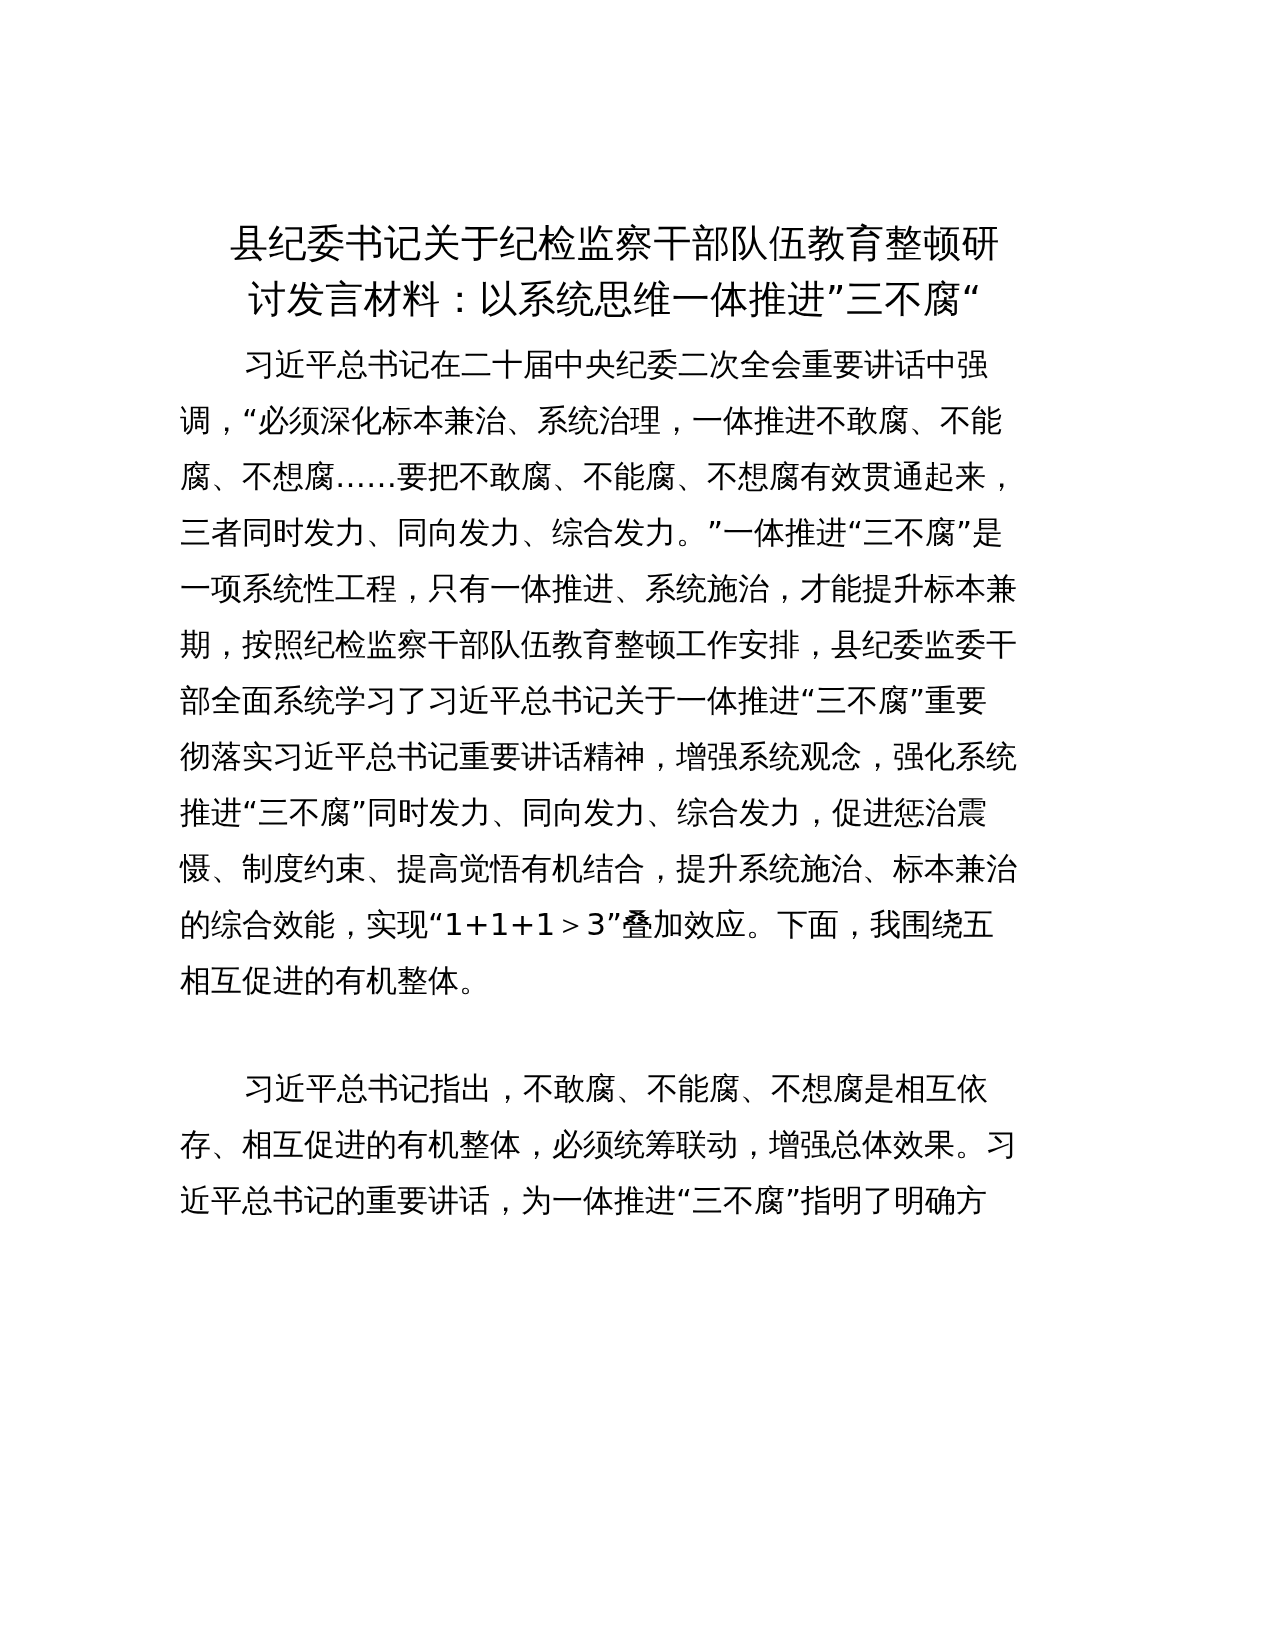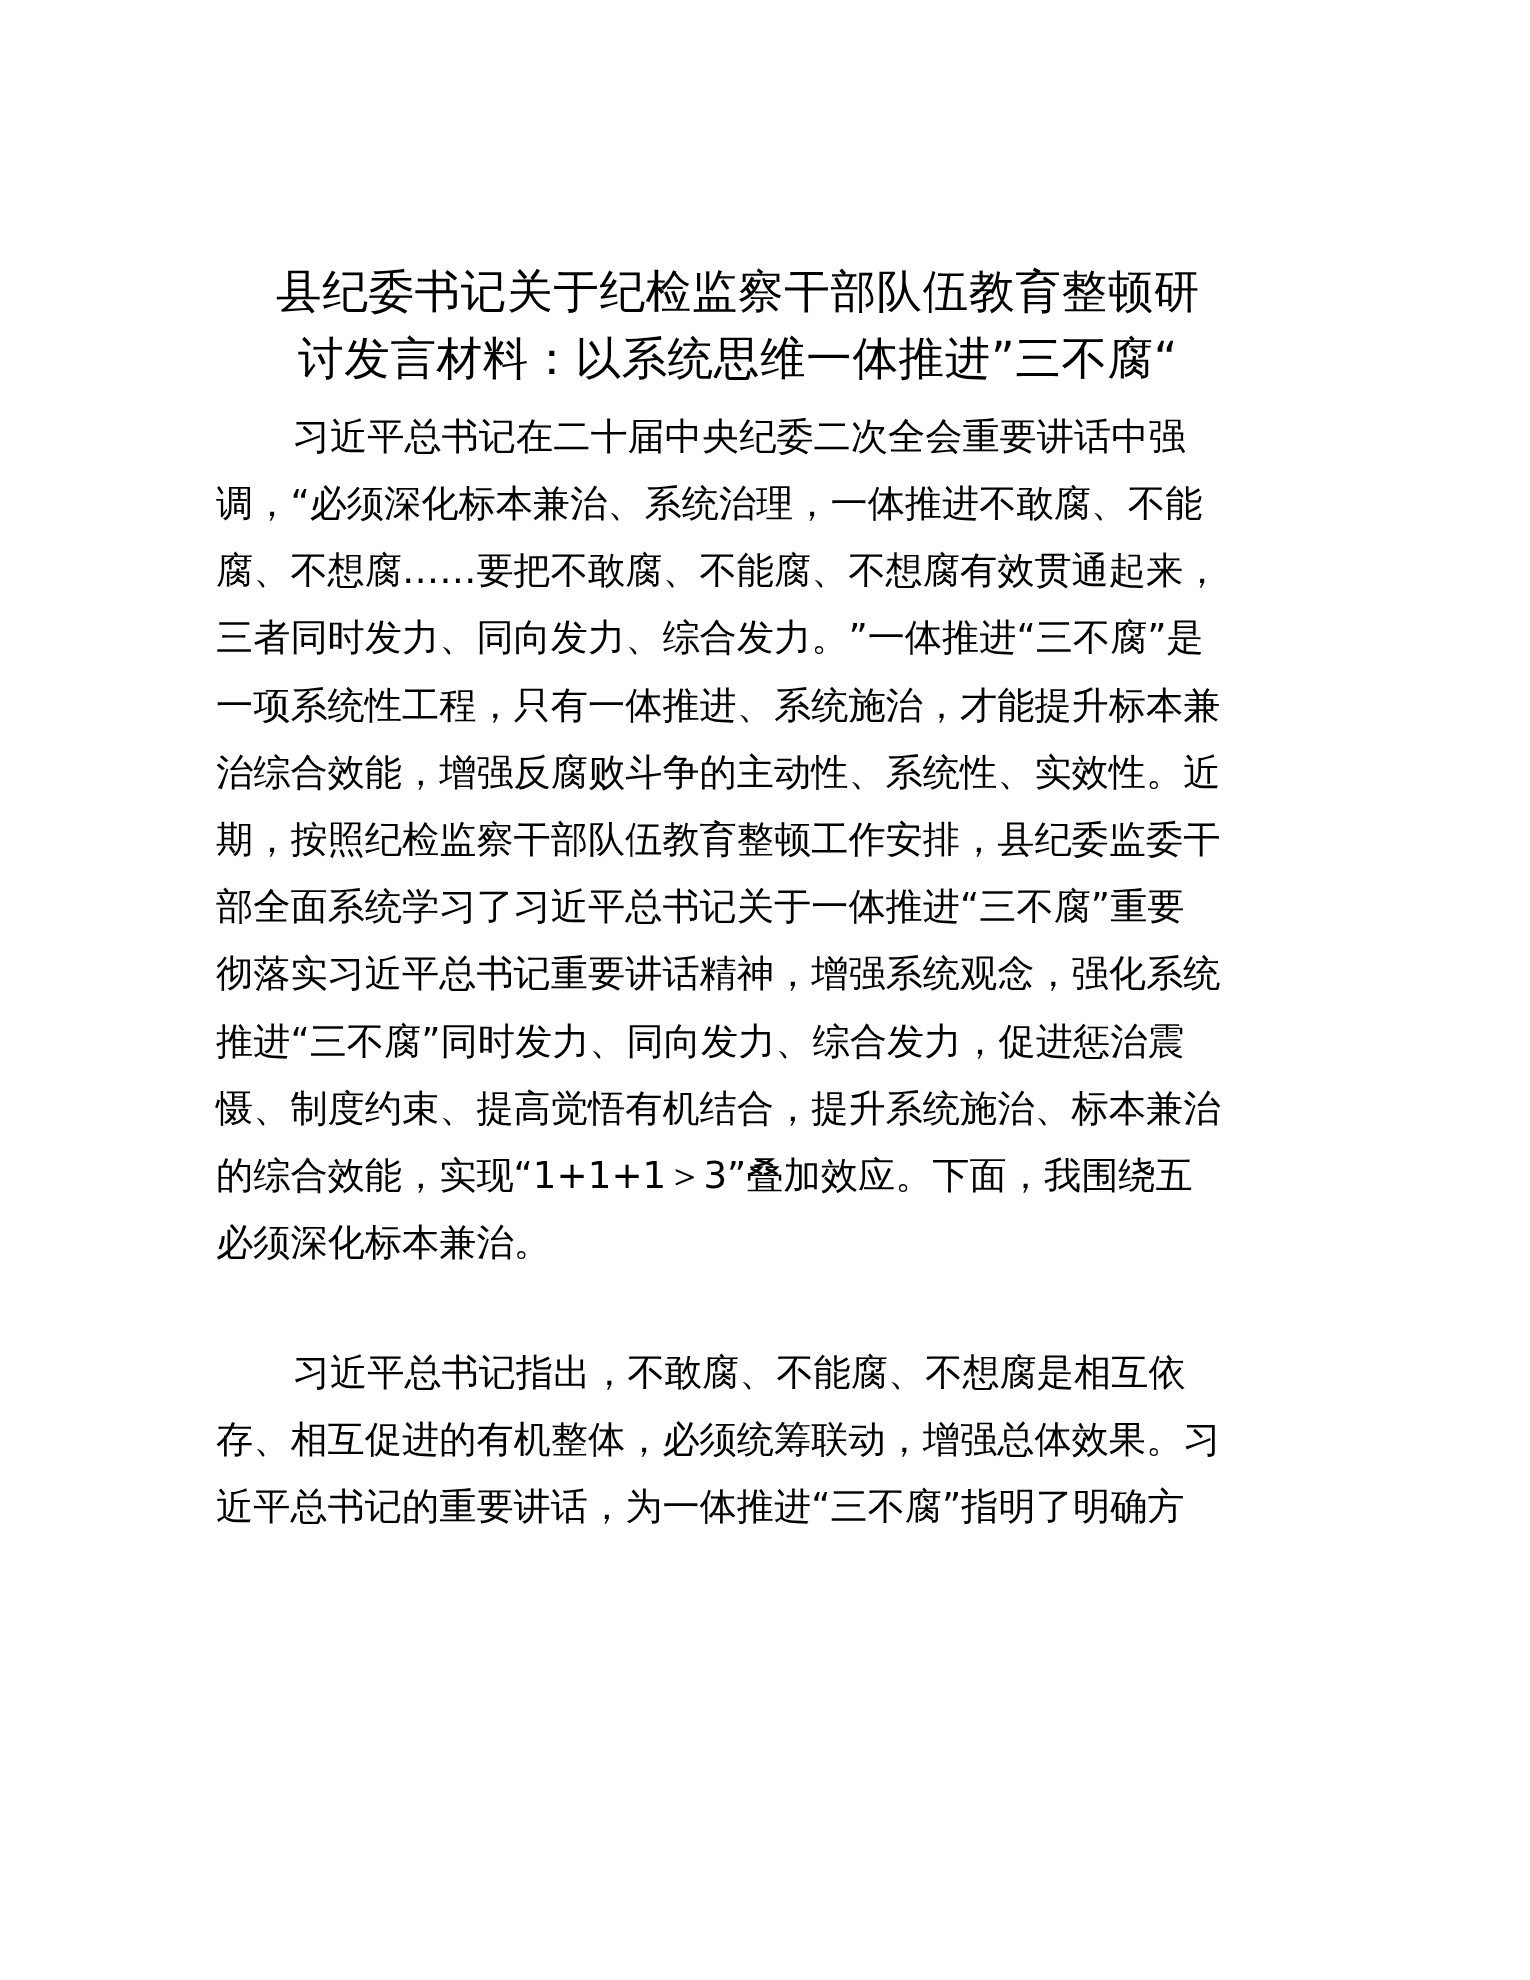--- a/index.html
+++ b/index.html
@@ -68,28 +68,27 @@
     <span class="line">讨发言材料：以系统思维一体推进”三不腐“</span>
   </h1>
 
   <div class="body-text">
     <div>
       <span class="line indent">习近平总书记在二十届中央纪委二次全会重要讲话中强</span>
       <span class="line">调，“必须深化标本兼治、系统治理，一体推进不敢腐、不能</span>
       <span class="line">腐、不想腐……要把不敢腐、不能腐、不想腐有效贯通起来，</span>
       <span class="line">三者同时发力、同向发力、综合发力。”一体推进“三不腐”是</span>
       <span class="line">一项系统性工程，只有一体推进、系统施治，才能提升标本兼</span>
-      <span class="line">治综合效能，增强反腐败斗争的主动性、系统性、实效性。近</span>
       <span class="line">期，按照纪检监察干部队伍教育整顿工作安排，县纪委监委干</span>
       <span class="line">部全面系统学习了习近平总书记关于一体推进“三不腐”重要</span>
       <span class="line">彻落实习近平总书记重要讲话精神，增强系统观念，强化系统</span>
       <span class="line">推进“三不腐”同时发力、同向发力、综合发力，促进惩治震</span>
       <span class="line">慑、制度约束、提高觉悟有机结合，提升系统施治、标本兼治</span>
       <span class="line">的综合效能，实现“1+1+1＞3”叠加效应。下面，我围绕五</span>
-      <span class="line">必须深化标本兼治。</span>
+      <span class="line">相互促进的有机整体。</span>
     </div>
 
     <div class="gap"></div>
 
 
     <div class="gap"></div>
 
     <div>
       <span class="line indent">习近平总书记指出，不敢腐、不能腐、不想腐是相互依</span>
       <span class="line">存、相互促进的有机整体，必须统筹联动，增强总体效果。习</span>

